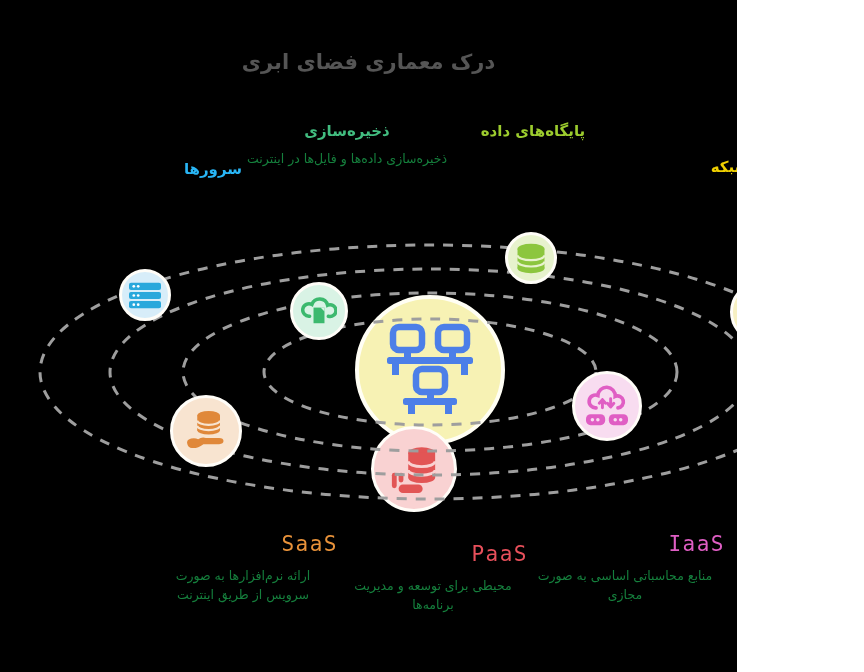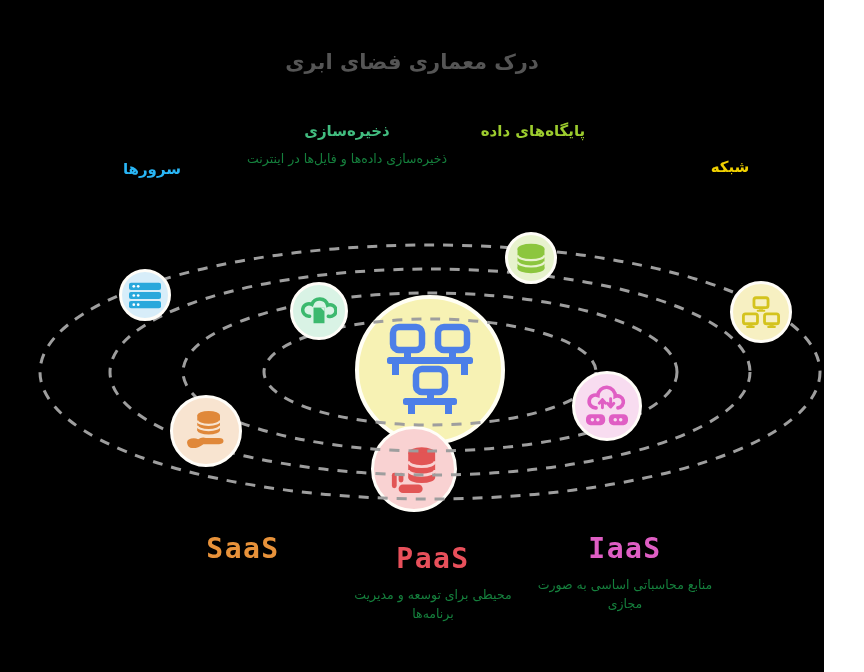--- a/index.html
+++ b/index.html
@@ -1,19 +1,19 @@
 <!DOCTYPE html>
 <html lang="fa"><head>
 <meta charset="utf-8">
 <style>
   html,body{margin:0;padding:0;}
   body{font-family:"DejaVu Sans",sans-serif;}
   #canvas{
     position:relative;
-    width:824px;height:672px;
+    width:737px;height:672px;
     overflow:hidden;
   }
   #orbits-svg{position:absolute;left:0;top:0;z-index:2;}
   .node{
     position:absolute;
     border-radius:50%;
     border:3px solid #fffdf8;
     box-sizing:border-box;
     display:flex;align-items:center;justify-content:center;
   }
@@ -43,24 +43,25 @@
     text-align:center;
     direction:rtl;
     z-index:4;
   }
   .cat-label{
     font-size:15px;font-weight:bold;
     margin:0 0 9px 0;
   }
   .tier-label{
     font-family:"DejaVu Sans Mono",monospace;
-    font-size:28px;font-weight:bold;
+    font-size:21px;font-weight:normal;
     letter-spacing:1.5px;
     margin:0 0 10px 0;
     direction:ltr;
+    text-align:right;
   }
   .cat-desc{
     color:#15803d;
     font-size:12.5px;
     line-height:1.55;
     margin:0;
   }
 </style>
 </head>
 <body>
@@ -220,39 +221,40 @@
         </g>
         <g fill="none" stroke="#f8e4d0" stroke-width="2.4">
           <path d="M15 12 A13 5 0 0 0 41 12"></path>
           <path d="M15 18 A13 5 0 0 0 41 18"></path>
         </g>
         <path fill="currentColor" d="M4 40 Q1.5 34 8 32.5 Q13 31.5 16 33.5 Q20 30.5 25 32 L40 32 Q45 32 45 35.5 Q45 39 40 39 L22 39 Q14 45 7 43 Q4.5 42 4 40 Z"></path>
       </svg>
     </span>
   </div>
 
-  <div class="cat-block" style="left:62px;top:160px;width:180px;">
+  <div class="cat-block" style="left:62px;top:160px;width:180px;text-align:right;">
     <div class="cat-label" style="color: rgb(41, 182, 246);">سرورها</div>
   </div>
 
   <div class="cat-block" style="left:247px;top:122px;width:200px;">
     <div class="cat-label" style="color: rgb(66, 189, 128); text-align: center;">ذخیره‌سازی</div>
     <p class="cat-desc" style="width:200px;margin:0 auto;">ذخیره‌سازی داده‌ها و فایل‌ها در اینترنت</p>
   </div>
 
   <div class="cat-block" style="left:428px;top:122px;width:210px;text-decoration:underline;">
     <div class="cat-label" style="color: rgb(156, 204, 46);">پایگاه‌های داده</div>
   </div>
 
   <div class="cat-block" style="left:640px;top:158px;width:180px;">
     <div class="cat-label" style="color: rgb(240, 208, 0);">شبکه</div>
   </div>
 
   <div class="cat-block" style="left:148px;top:532px;width:190px;">
     <div class="tier-label" style="color: rgb(232, 146, 58);">SaaS</div>
+    <p class="cat-desc" style="width:172px;margin:0 auto;">ارائه نرم‌افزارها به صورت سرویس از طریق اینترنت</p>
   </div>
 
   <div class="cat-block" style="left:338px;top:542px;width:190px;">
     <div class="tier-label" style="color: rgb(232, 80, 91);">PaaS</div>
     <p class="cat-desc" style="width:182px;margin:0 auto;">محیطی برای توسعه و مدیریت برنامه‌ها</p>
   </div>
 
   <div class="cat-block" style="left:525px;top:532px;width:200px;">
     <div class="tier-label" style="color: rgb(223, 94, 196);">IaaS</div>
     <p class="cat-desc" style="width:192px;margin:0 auto;">منابع محاسباتی اساسی به صورت مجازی</p>

